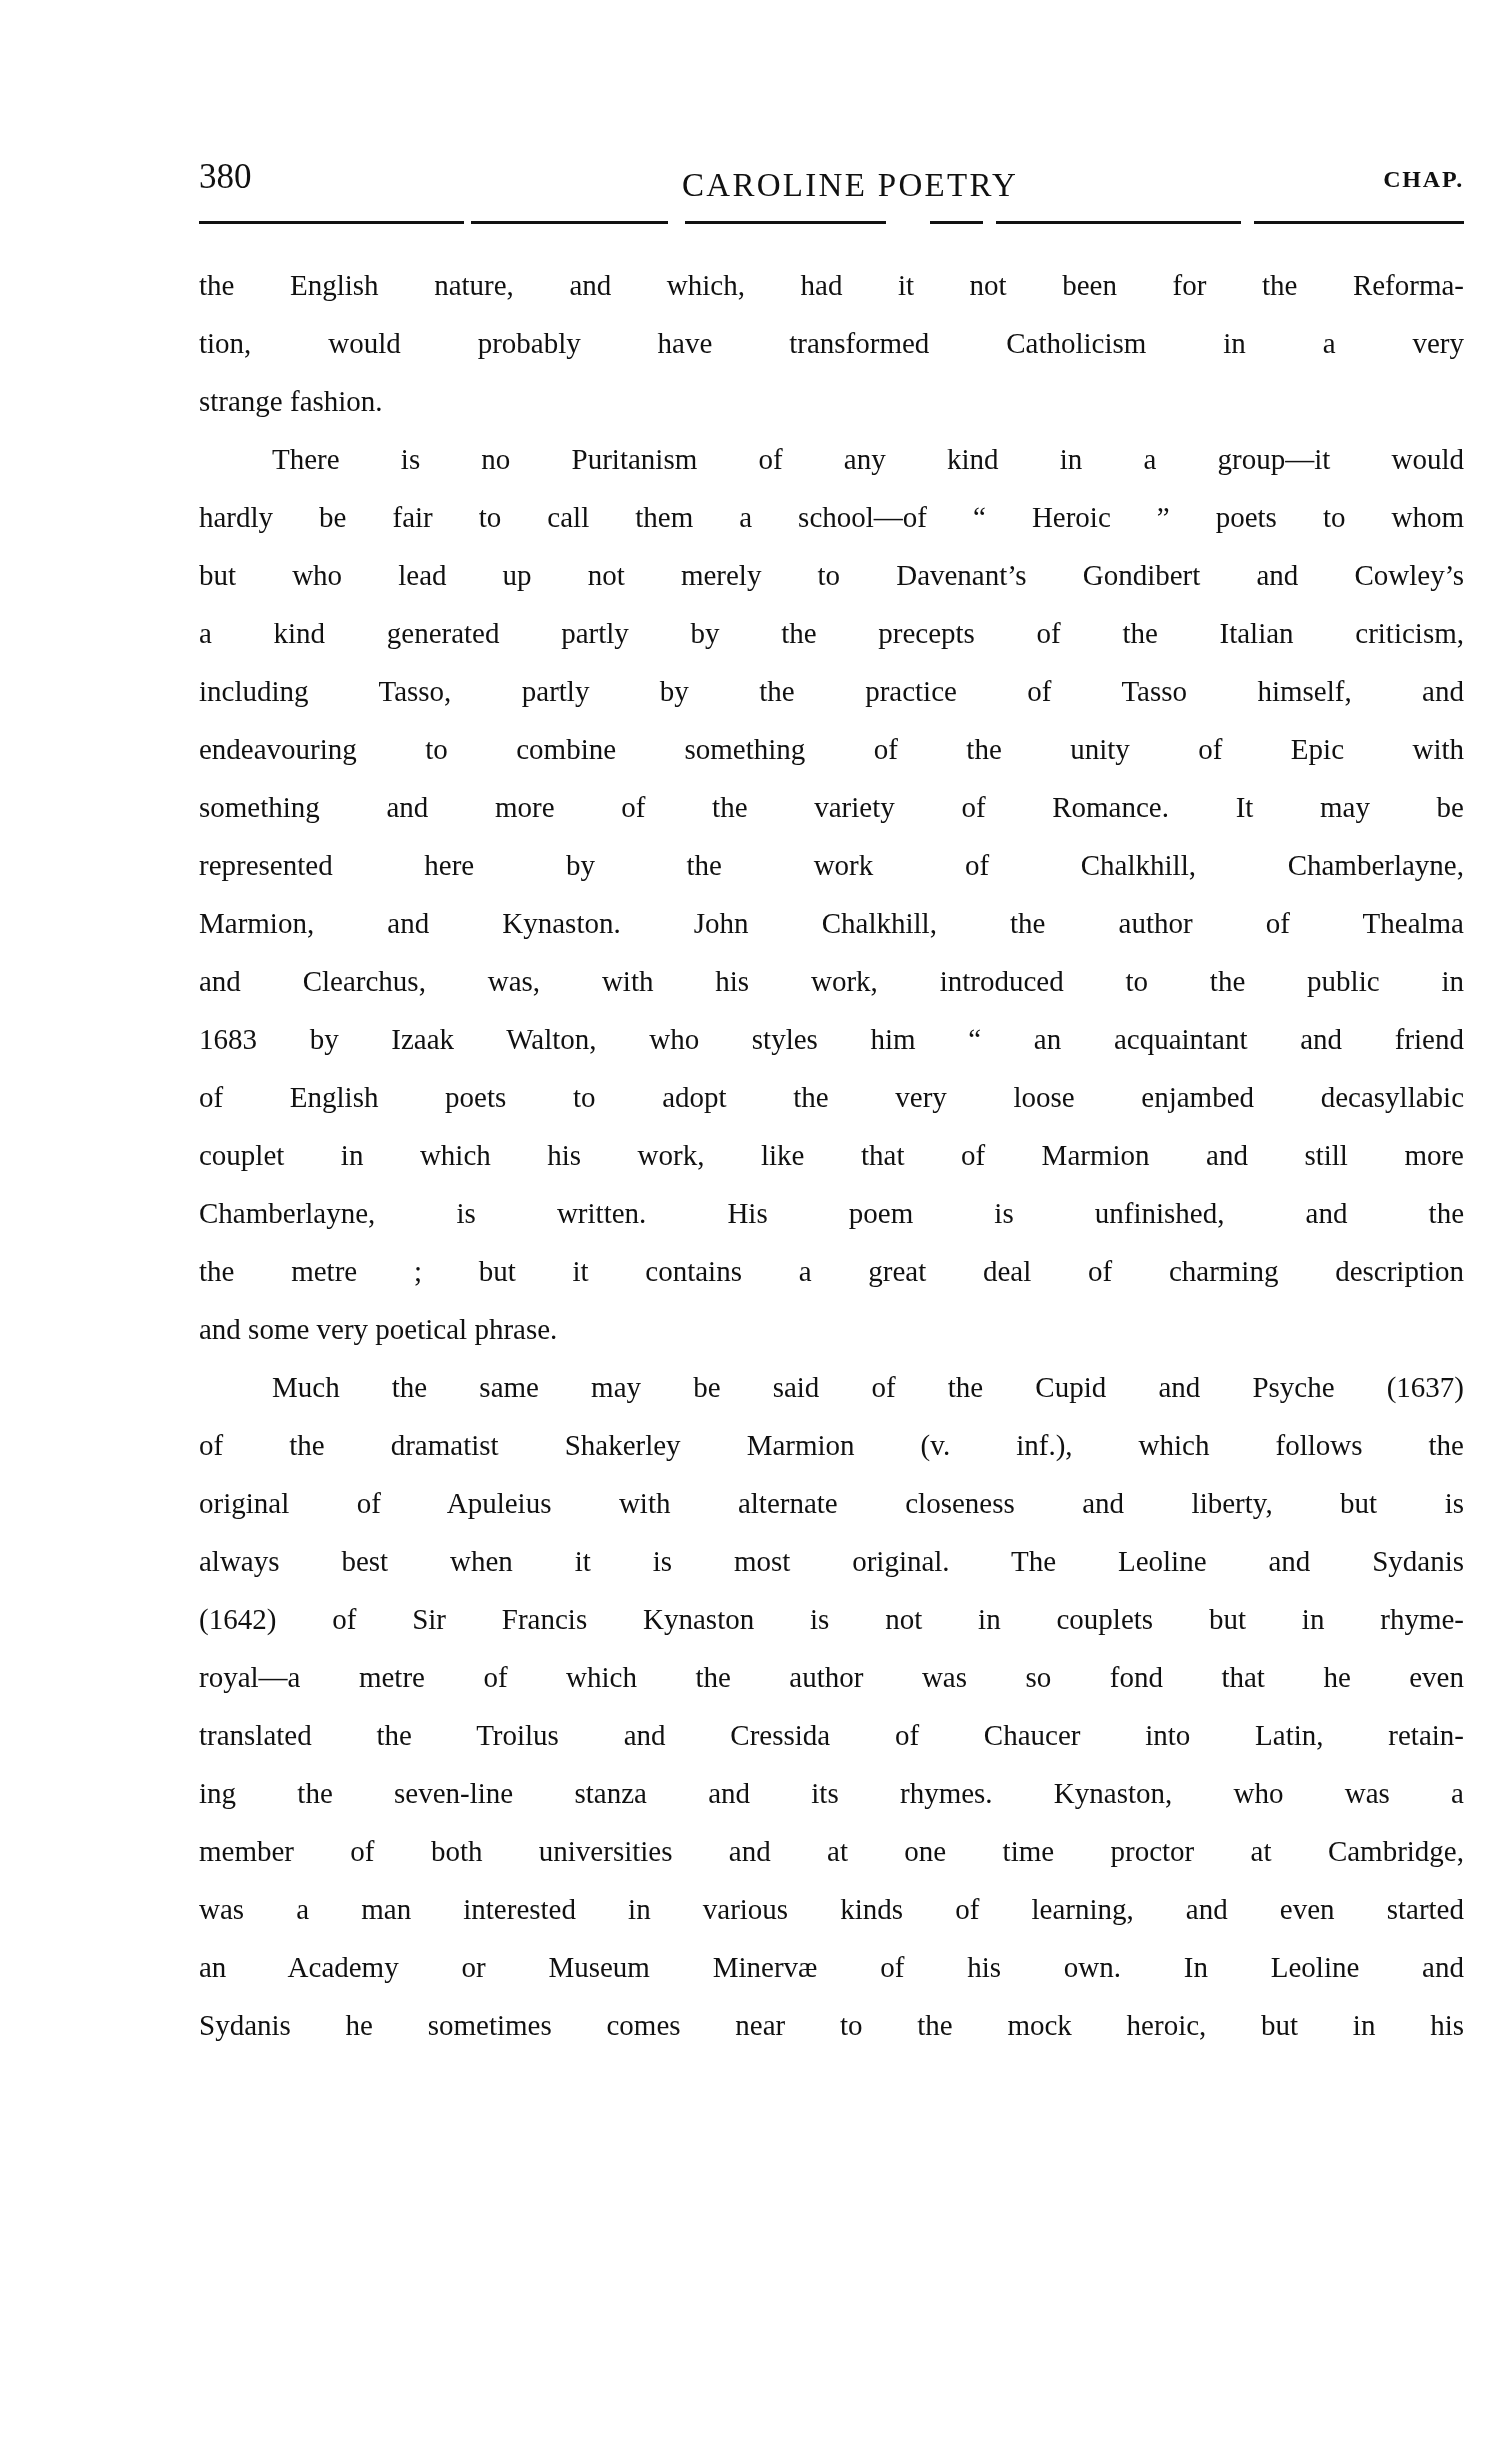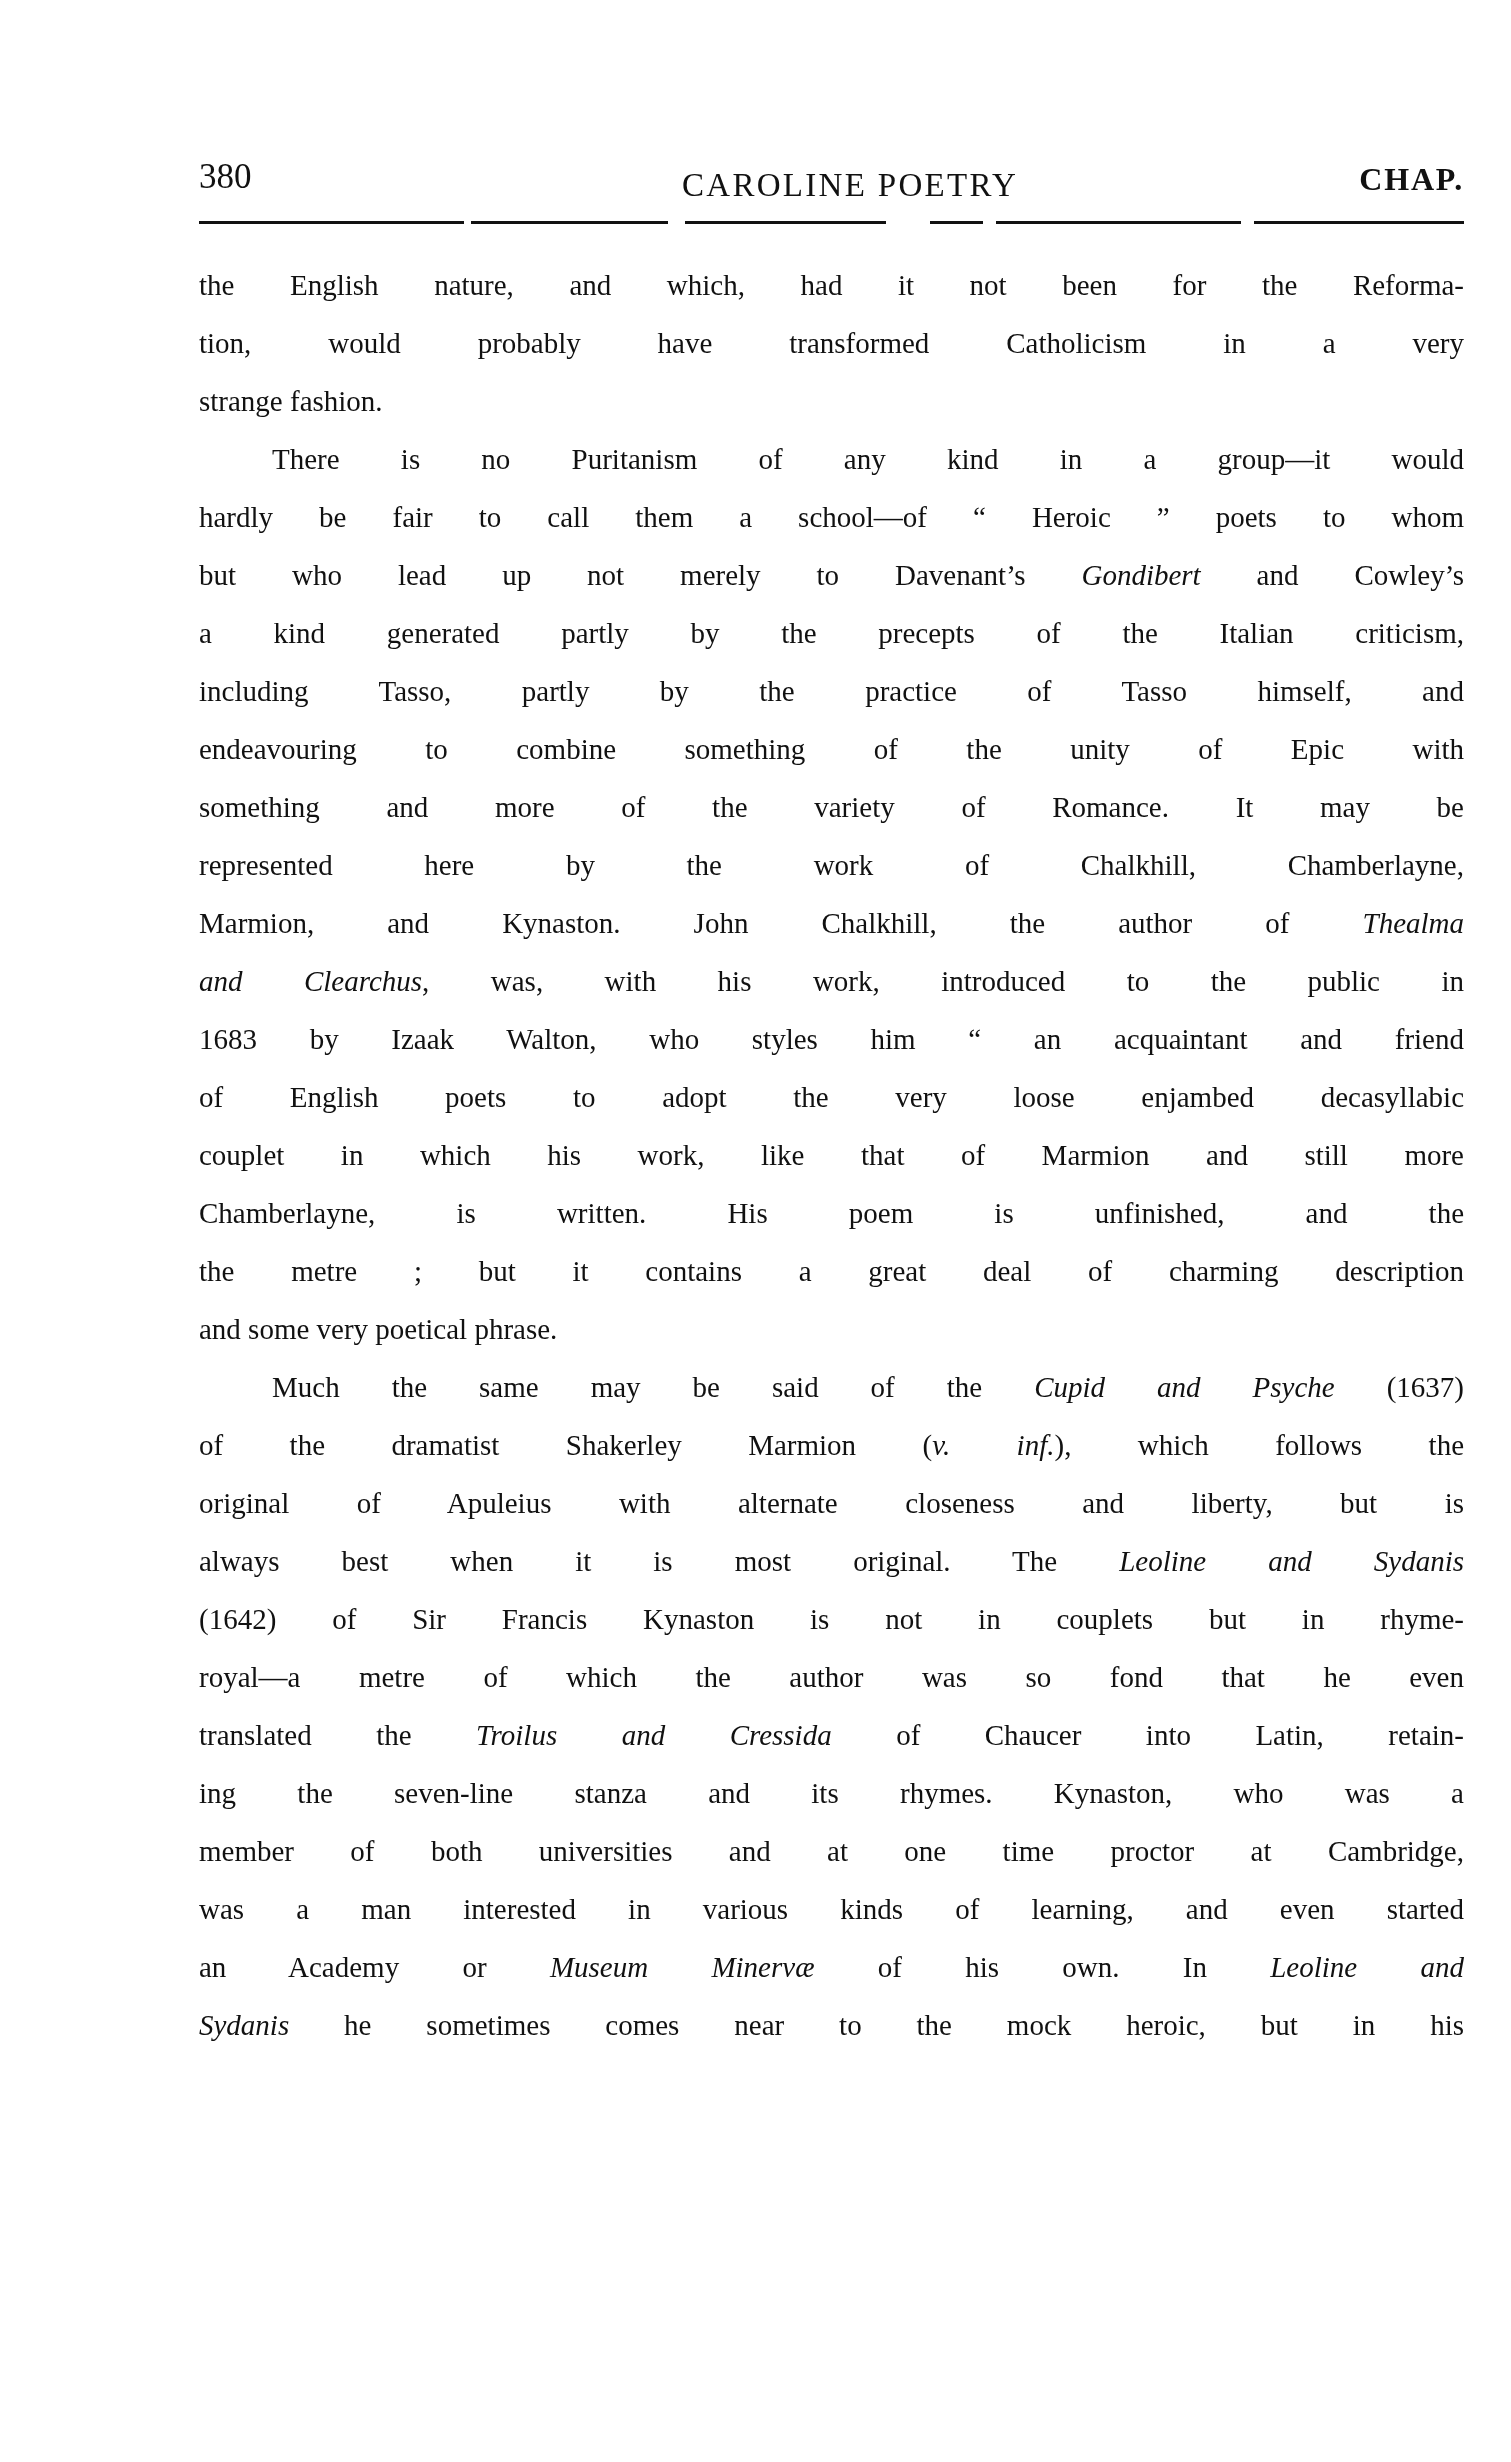--- a/index.html
+++ b/index.html
@@ -2,30 +2,30 @@
 <html style="font-size:14.6px"><head>
 <meta charset="utf-8">
 <style>
   html, body { margin: 0; padding: 0; background: #ffffff; }
   body { width: 1512px; height: 2462px; position: relative; overflow: hidden; color: #111111;
          font-family: "Liberation Serif", "DejaVu Serif", serif; }
   .running-head { position: absolute; left: 199px; top: 154px; width: 1265px; height: 46px; }
   .page-number { position: absolute; left: 0; top: 0; font-size: 35px; line-height: 46px; }
   .running-title { position: absolute; left: 0; right: 0; top: 8px; text-align: center; font-size: 33px;
                    letter-spacing: 2.3px; line-height: 46px; padding-left: 37px; }
-  .chapter-label { position: absolute; right: 0; top: 1.8px; font-size: 32px; font-weight: bold;
+  .chapter-label { position: absolute; right: 0; top: 1.8px; font-size: 24px; font-weight: bold;
                    letter-spacing: 1.8px; line-height: 46px; }
   .head-rule { position: absolute; left: 199px; top: 221px; width: 1265px; height: 3.7px; display: flex; gap: 0; }
   .head-rule .seg { height: 2.7px; background: #111; }
   .body-text { position: absolute; left: 199px; top: 256px; width: 1265px; }
   .line { display: block; height: 58px; line-height: 58px; font-size: 29px; white-space: nowrap;
           text-align: justify; text-align-last: justify; overflow: visible; }
   .line.last { text-align-last: left; }
   .line.indent { padding-left: 73px; }
-  .line .it { font-style: italic; }
+  .line .it { }
 </style>
 </head>
 <body>
 
 <div class="running-head">
   <span class="page-number">380</span>
   <span class="running-title">CAROLINE POETRY</span>
   <span class="chapter-label">CHAP.</span>
 </div>
 

